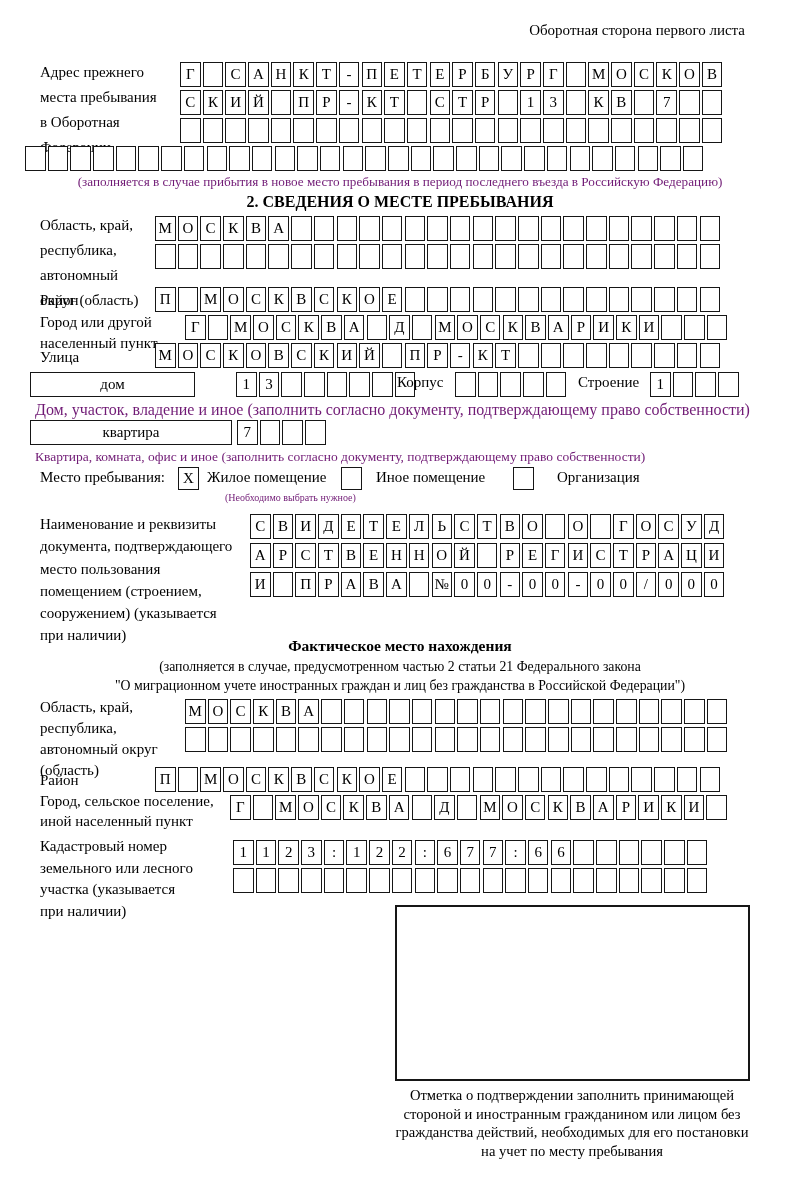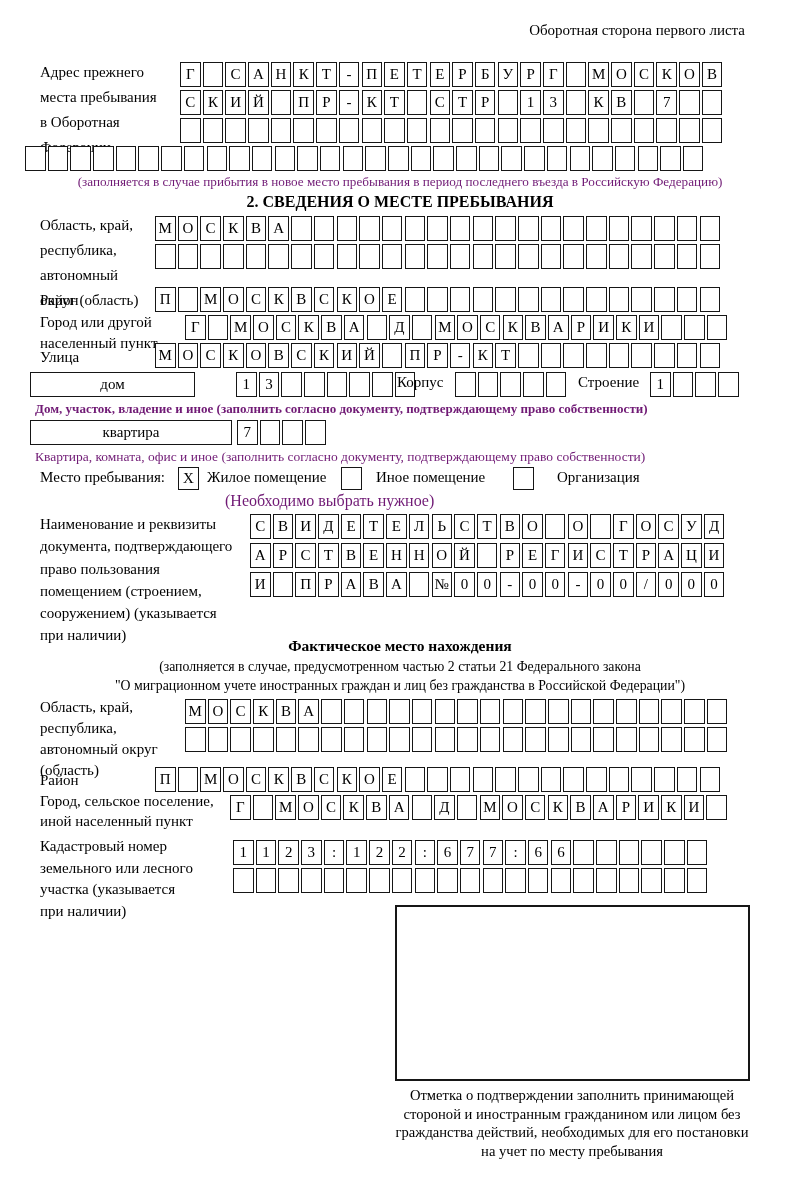--- a/index.html
+++ b/index.html
@@ -76,39 +76,39 @@
 
   <div class="abs lbl" style="left:40px; top:345px;">Улица</div>
   <div class="abs boxrow" style="left:155px; top:343px;"><span class="cell">М</span><span class="cell">О</span><span class="cell">С</span><span class="cell">К</span><span class="cell">О</span><span class="cell">В</span><span class="cell">С</span><span class="cell">К</span><span class="cell">И</span><span class="cell">Й</span><span class="cell"></span><span class="cell">П</span><span class="cell">Р</span><span class="cell">-</span><span class="cell">К</span><span class="cell">Т</span><span class="cell"></span><span class="cell"></span><span class="cell"></span><span class="cell"></span><span class="cell"></span><span class="cell"></span><span class="cell"></span><span class="cell"></span><span class="cell"></span></div>
 
   <div class="abs widebox" style="left:30px; top:372px; width:163px;">дом</div>
   <div class="abs boxrow" style="left:200px; top:372px;padding-left:36px;"><span class="cell">1</span><span class="cell">3</span><span class="cell"></span><span class="cell"></span><span class="cell"></span><span class="cell"></span><span class="cell"></span><span class="cell"></span></div>
   <div class="abs" style="left:397px; top:374px;">Корпус</div>
   <div class="abs boxrow" style="left:455px; top:372px;"><span class="cell"></span><span class="cell"></span><span class="cell"></span><span class="cell"></span><span class="cell"></span></div>
   <div class="abs" style="left:578px; top:374px;">Строение</div>
   <div class="abs boxrow" style="left:650px; top:372px;"><span class="cell">1</span><span class="cell"></span><span class="cell"></span><span class="cell"></span></div>
-  <div class="abs note" style="left:35px; top:401px; font-size:13px;font-weight:bold;">Дом, участок, владение и иное (заполнить согласно документу, подтверждающему право собственности)</div>
+  <div class="abs note" style="left:35px; top:401px; font-size:16px;">Дом, участок, владение и иное (заполнить согласно документу, подтверждающему право собственности)</div>
 
   <div class="abs widebox" style="left:30px; top:420px; width:200px;">квартира</div>
   <div class="abs boxrow" style="left:237px; top:420px;"><span class="cell">7</span><span class="cell"></span><span class="cell"></span><span class="cell"></span></div>
   <div class="abs note" style="left:35px; top:449px; font-size:13.5px;">Квартира, комната, офис и иное (заполнить согласно документу, подтверждающему право собственности)</div>
 
   <div class="abs" style="left:40px; top:469px;">Место пребывания:</div>
   <span class="abs cb" style="left:178px; top:467px;">X</span>
   <div class="abs" style="left:207px; top:469px;">Жилое помещение</div>
   <span class="abs cb" style="left:341px; top:467px;"></span>
   <div class="abs" style="left:376px; top:469px;">Иное помещение</div>
   <span class="abs cb" style="left:513px; top:467px;"></span>
   <div class="abs" style="left:557px; top:469px;">Организация</div>
-  <div class="abs note" style="left:225px; top:492px; font-size:16px;">(Необходимо выбрать нужное)</div>
+  <div class="abs note" style="left:225px; top:492px; font-size:10px;">(Необходимо выбрать нужное)</div>
 
   <div class="abs lbl" style="left:40px; top:513px; width:205px; line-height:22.3px;">
       <div>Наименование и реквизиты</div>
       <div>документа, подтверждающего</div>
-      <div>право пользования</div>
+      <div>место пользования</div>
       <div>помещением (строением,</div>
       <div>сооружением) (указывается</div>
       <div>при наличии)</div>
     </div>
   <div class="abs boxrow" style="left:250px; top:514px;"><span class="cell">С</span><span class="cell">В</span><span class="cell">И</span><span class="cell">Д</span><span class="cell">Е</span><span class="cell">Т</span><span class="cell">Е</span><span class="cell">Л</span><span class="cell">Ь</span><span class="cell">С</span><span class="cell">Т</span><span class="cell">В</span><span class="cell">О</span><span class="cell"></span><span class="cell">О</span><span class="cell"></span><span class="cell">Г</span><span class="cell">О</span><span class="cell">С</span><span class="cell">У</span><span class="cell">Д</span></div>
   <div class="abs boxrow" style="left:250px; top:543px;"><span class="cell">А</span><span class="cell">Р</span><span class="cell">С</span><span class="cell">Т</span><span class="cell">В</span><span class="cell">Е</span><span class="cell">Н</span><span class="cell">Н</span><span class="cell">О</span><span class="cell">Й</span><span class="cell"></span><span class="cell">Р</span><span class="cell">Е</span><span class="cell">Г</span><span class="cell">И</span><span class="cell">С</span><span class="cell">Т</span><span class="cell">Р</span><span class="cell">А</span><span class="cell">Ц</span><span class="cell">И</span></div>
   <div class="abs boxrow" style="left:250px; top:572px;"><span class="cell">И</span><span class="cell"></span><span class="cell">П</span><span class="cell">Р</span><span class="cell">А</span><span class="cell">В</span><span class="cell">А</span><span class="cell"></span><span class="cell">№</span><span class="cell">0</span><span class="cell">0</span><span class="cell">-</span><span class="cell">0</span><span class="cell">0</span><span class="cell">-</span><span class="cell">0</span><span class="cell">0</span><span class="cell">/</span><span class="cell">0</span><span class="cell">0</span><span class="cell">0</span></div>
 
   <div class="abs center bold" style="top:637px; font-size:15.5px;">Фактическое место нахождения</div>
   <div class="abs center" style="top:658px; font-size:13.8px; line-height:18.5px;">

